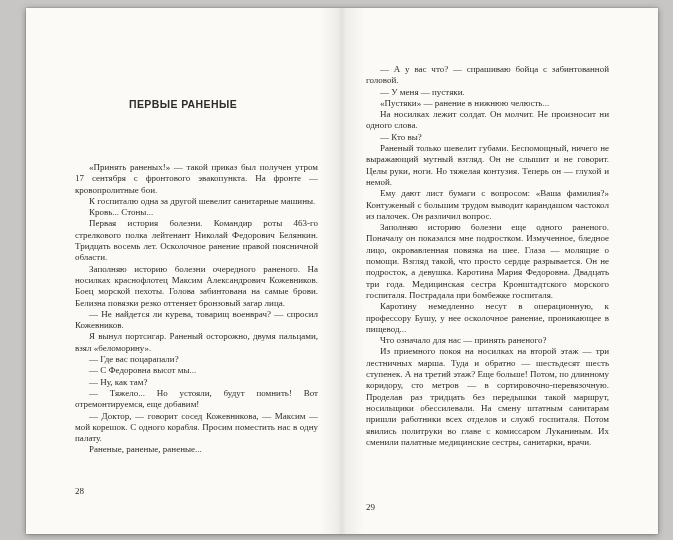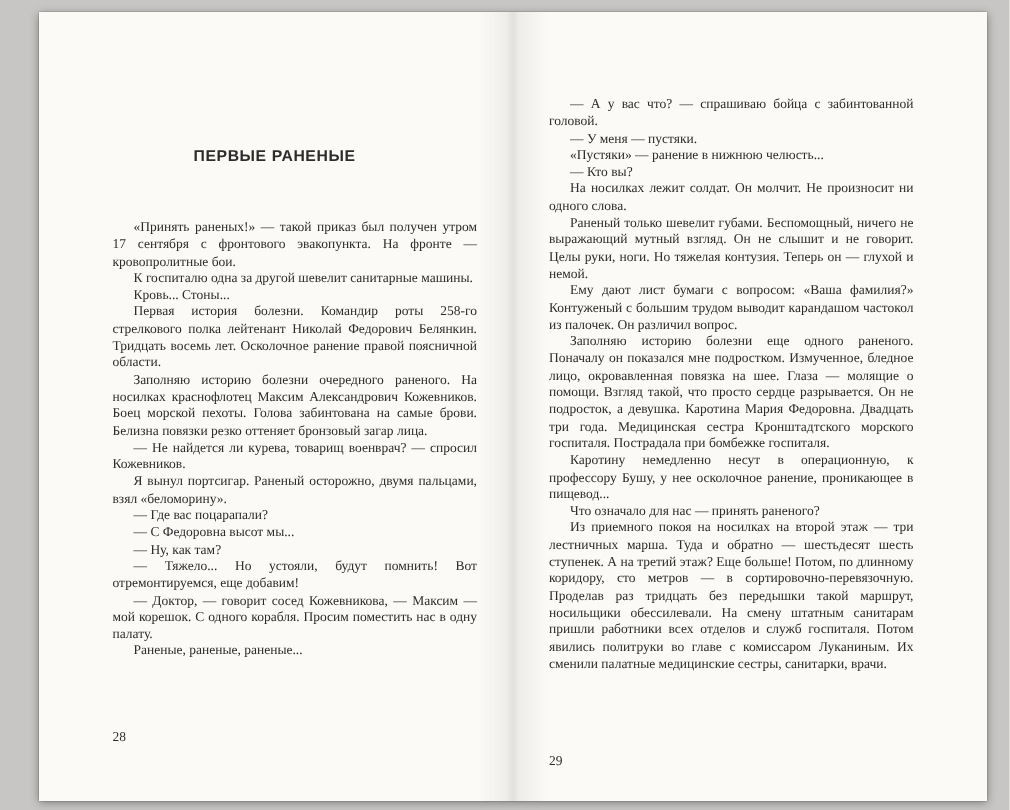--- a/index.html
+++ b/index.html
@@ -58,21 +58,21 @@
     letter-spacing: 0.4px;
     color: var(--ink, #2e2c2a);
     margin: 50px 0 0 54px;
   }
   .text-block {
     font-size: 9px;
     line-height: 11.3px;
     text-align: justify;
     color: var(--ink, #2e2c2a);
   }
-  .page.left .text-block { margin-top: 36px; }
+  .page.left .text-block { margin-top: 52px; }
   .para {
     margin: 0;
     text-indent: 14px;
   }
   .pagenum {
     position: absolute;
     bottom: 38px;
     text-align: left;
     font-size: 9px;
     color: var(--ink, #2e2c2a);
@@ -85,41 +85,41 @@
 
 <div class="scene">
   <div class="spread">
 
     <div class="page left">
       <h1 class="heading">ПЕРВЫЕ РАНЕНЫЕ</h1>
       <div class="text-block">
           <p class="para">«Принять раненых!» — такой приказ был получен утром 17 сентября с фронтового эвакопункта. На фронте — кровопролитные бои.</p>
           <p class="para">К госпиталю одна за другой шевелит санитарные машины.</p>
           <p class="para">Кровь... Стоны...</p>
-          <p class="para">Первая история болезни. Командир роты 258-го стрелкового полка лейтенант Николай Федорович Белянкин. Тридцать восемь лет. Осколочное ранение правой поясничной области.</p>
+          <p class="para">Первая история болезни. Командир роты 463-го стрелкового полка лейтенант Николай Федорович Белянкин. Тридцать восемь лет. Осколочное ранение правой поясничной области.</p>
           <p class="para">Заполняю историю болезни очередного раненого. На носилках краснофлотец Максим Александрович Кожевников. Боец морской пехоты. Голова забинтована на самые брови. Белизна повязки резко оттеняет бронзовый загар лица.</p>
           <p class="para">— Не найдется ли курева, товарищ военврач? — спросил Кожевников.</p>
           <p class="para">Я вынул портсигар. Раненый осторожно, двумя пальцами, взял «беломорину».</p>
           <p class="para">— Где вас поцарапали?</p>
           <p class="para">— С Федоровна высот мы...</p>
           <p class="para">— Ну, как там?</p>
           <p class="para">— Тяжело... Но устояли, будут помнить! Вот отремонтируемся, еще добавим!</p>
           <p class="para">— Доктор, — говорит сосед Кожевникова, — Максим — мой корешок. С одного корабля. Просим поместить нас в одну палату.</p>
           <p class="para">Раненые, раненые, раненые...</p>
         </div>
       <div class="pagenum">28</div>
     </div>
 
     <div class="page right">
       <div class="text-block">
           <p class="para">— А у вас что? — спрашиваю бойца с забинтованной головой.</p>
           <p class="para">— У меня — пустяки.</p>
           <p class="para">«Пустяки» — ранение в нижнюю челюсть...</p>
+          <p class="para">На носилках лежит солдат. Он молчит. Не произносит ни одного слова.</p>
           <p class="para">— Кто вы?</p>
-          <p class="para">На носилках лежит солдат. Он молчит. Не произносит ни одного слова.</p>
           <p class="para">Раненый только шевелит губами. Беспомощный, ничего не выражающий мутный взгляд. Он не слышит и не говорит. Целы руки, ноги. Но тяжелая контузия. Теперь он — глухой и немой.</p>
           <p class="para">Ему дают лист бумаги с вопросом: «Ваша фамилия?» Контуженый с большим трудом выводит карандашом частокол из палочек. Он различил вопрос.</p>
           <p class="para">Заполняю историю болезни еще одного раненого. Поначалу он показался мне подростком. Измученное, бледное лицо, окровавленная повязка на шее. Глаза — молящие о помощи. Взгляд такой, что просто сердце разрывается. Он не подросток, а девушка. Каротина Мария Федоровна. Двадцать три года. Медицинская сестра Кронштадтского морского госпиталя. Пострадала при бомбежке госпиталя.</p>
           <p class="para">Каротину немедленно несут в операционную, к профессору Бушу, у нее осколочное ранение, проникающее в пищевод...</p>
           <p class="para">Что означало для нас — принять раненого?</p>
           <p class="para">Из приемного покоя на носилках на второй этаж — три лестничных марша. Туда и обратно — шестьдесят шесть ступенек. А на третий этаж? Еще больше! Потом, по длинному коридору, сто метров — в сортировочно-перевязочную. Проделав раз тридцать без передышки такой маршрут, носильщики обессилевали. На смену штатным санитарам пришли работники всех отделов и служб госпиталя. Потом явились политруки во главе с комиссаром Луканиным. Их сменили палатные медицинские сестры, санитарки, врачи.</p>
         </div>
       <div class="pagenum">29</div>
     </div>
 

